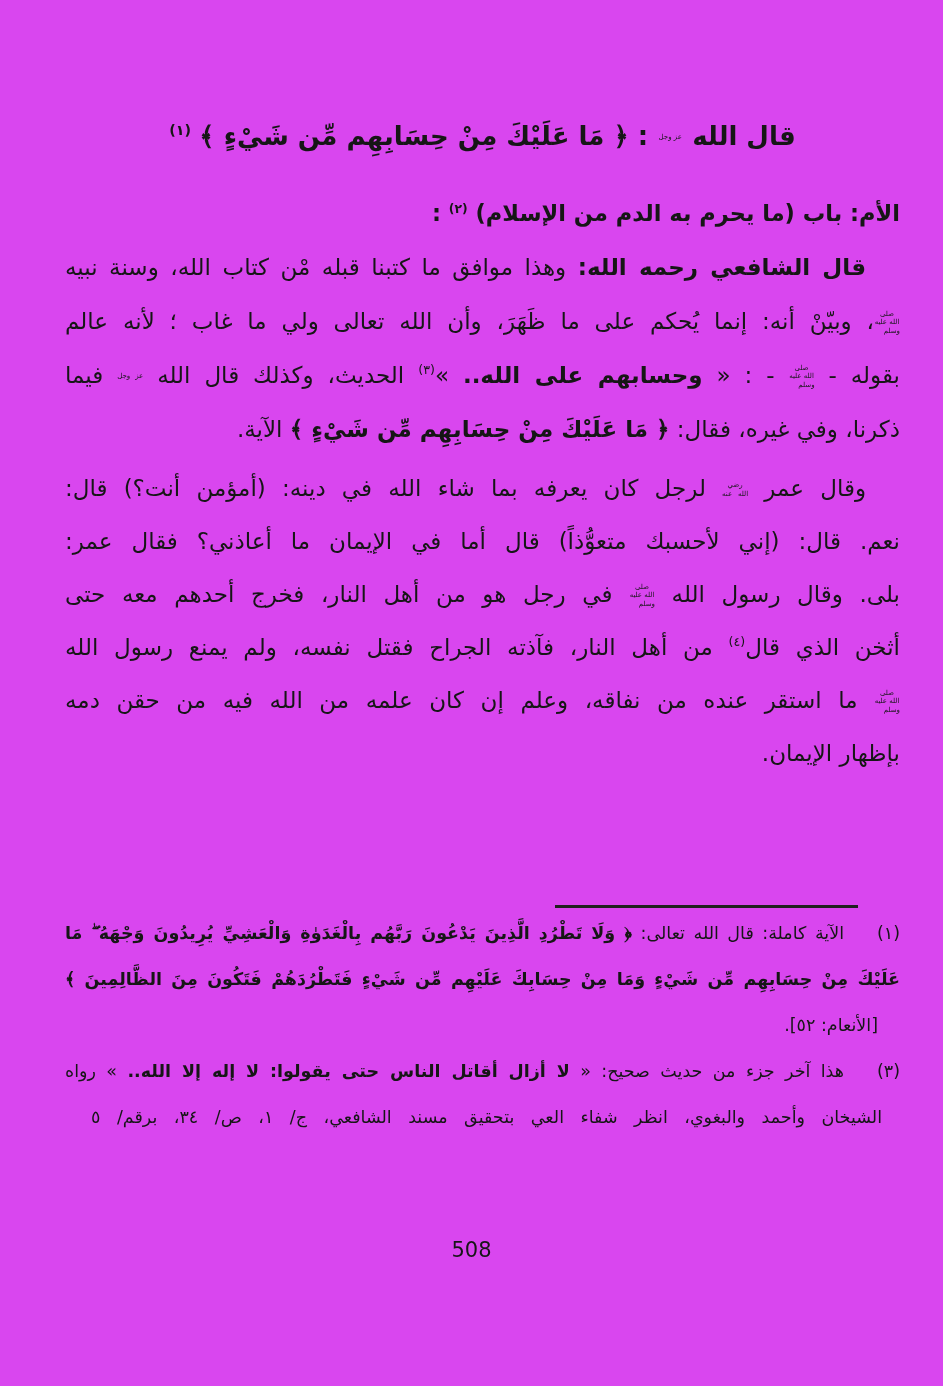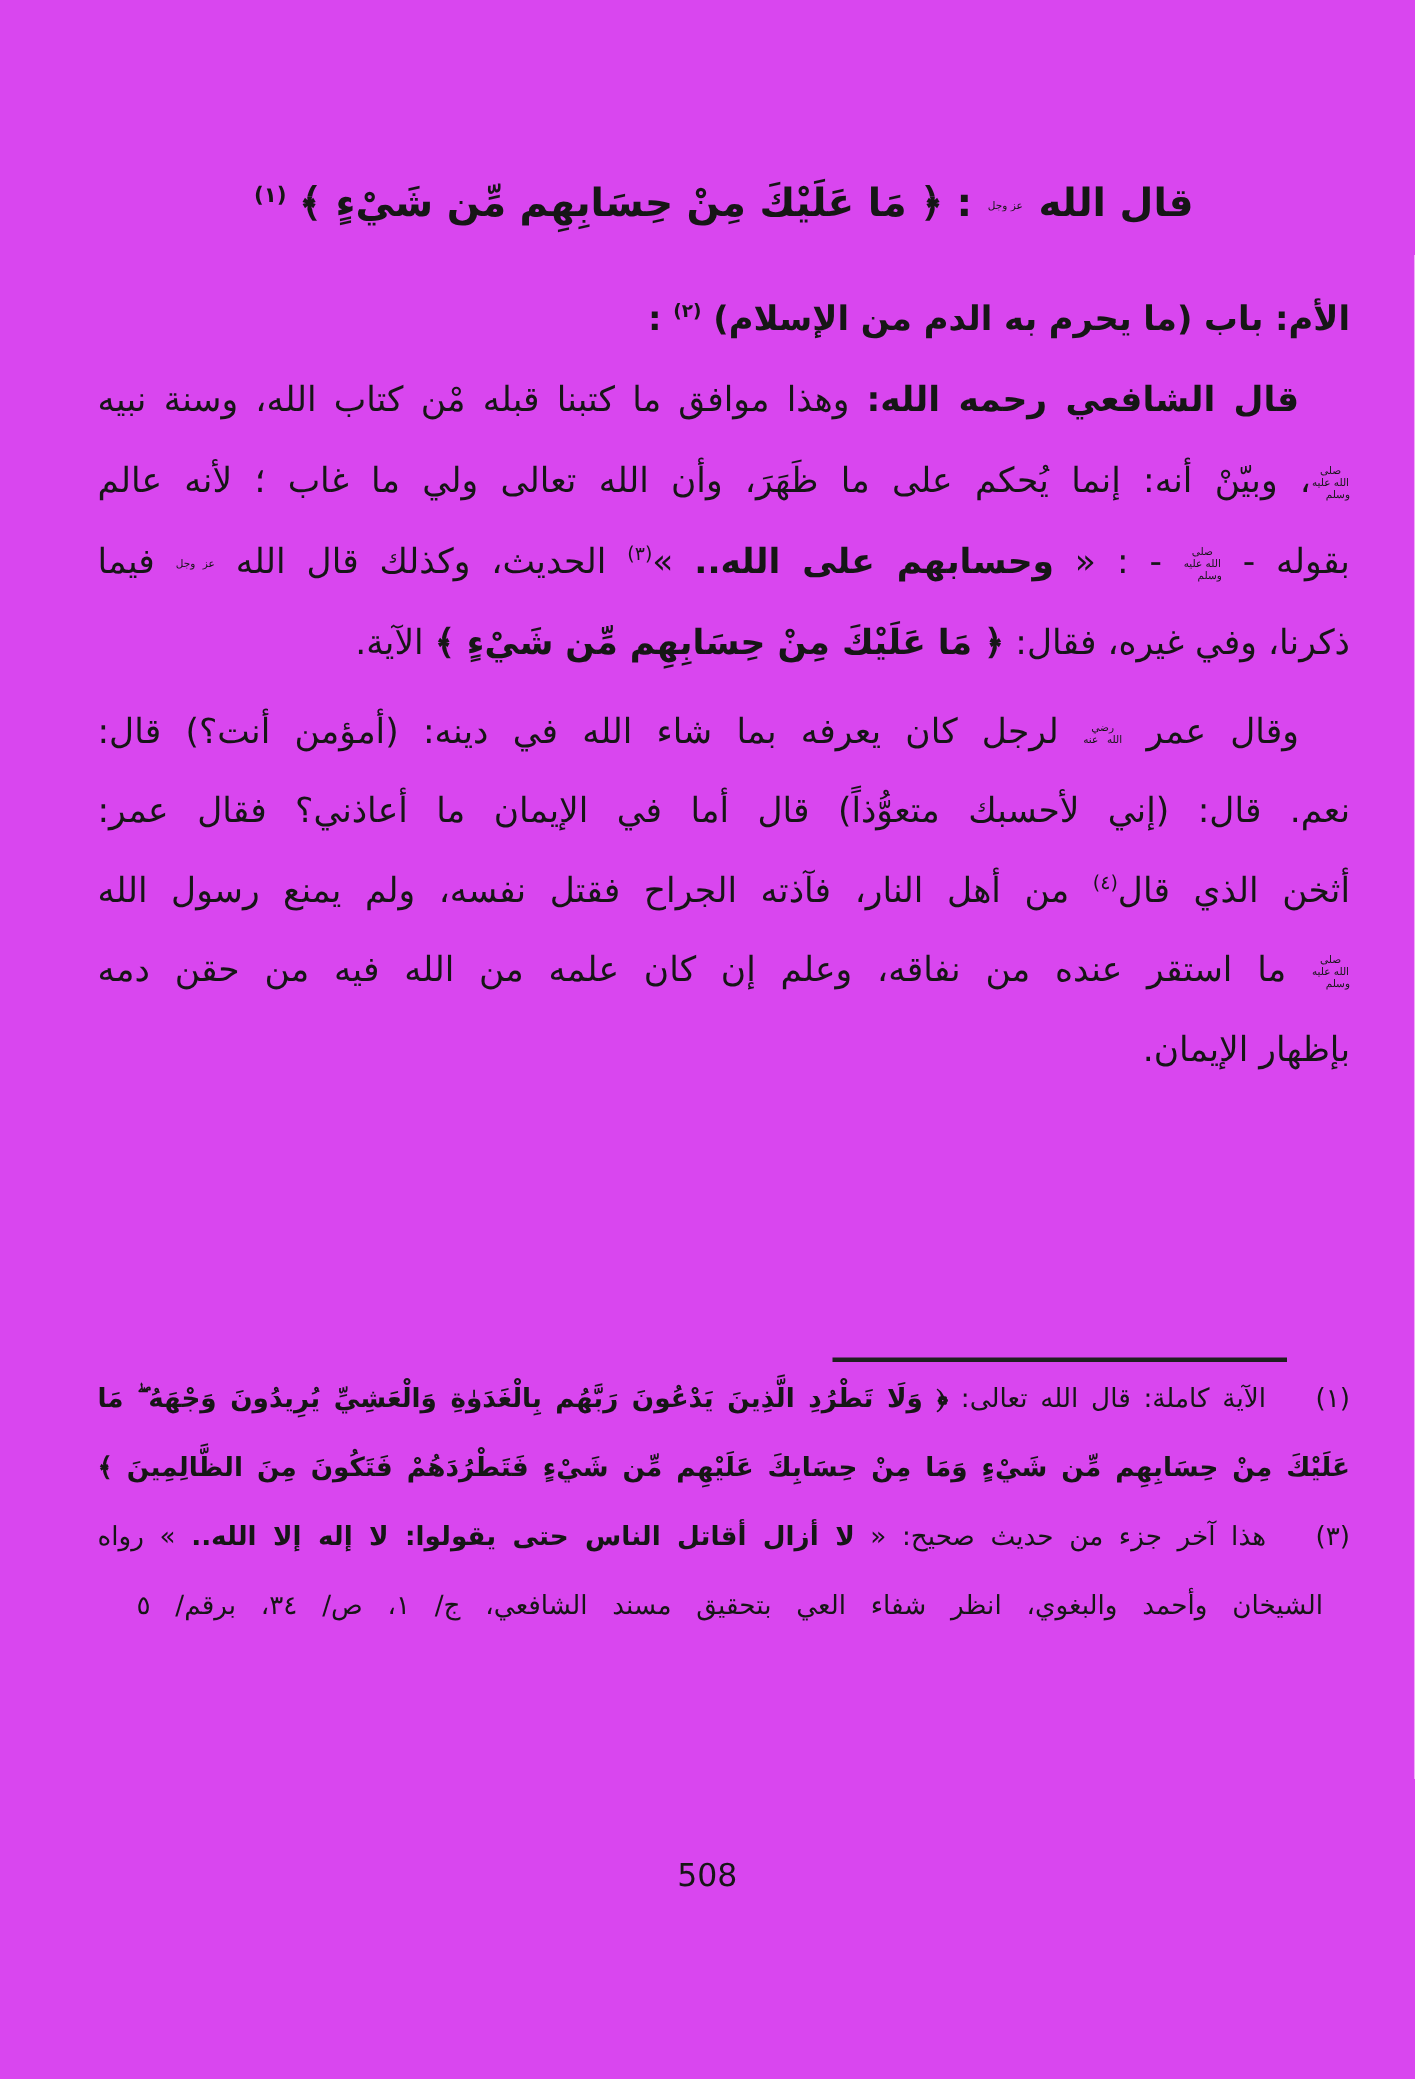--- a/index.html
+++ b/index.html
@@ -96,25 +96,27 @@
   <div class="subheading"><span class="seg-b">الأم: باب (ما يحرم به الدم من الإسلام) </span><span class="seg-sup">(٢)</span><span class="seg-b"> :</span></div>
   <div class="para p1">
       <div class="line fit j ind" style=""><span class="seg-b">قال الشافعي رحمه الله:</span><span class="seg-n"> وهذا موافق ما كتبنا قبله مْن كتاب الله، وسنة نبيه</span></div>
       <div class="line fit j" style=""><span class="seg-h">صلى الله عليه وسلم</span><span class="seg-n">، وبيّنْ أنه: إنما يُحكم على ما ظَهَرَ، وأن الله تعالى ولي ما غاب ؛ لأنه عالم</span></div>
       <div class="line fit j" style=""><span class="seg-n">بقوله - </span><span class="seg-h">صلى الله عليه وسلم</span><span class="seg-n"> - : « </span><span class="seg-b">وحسابهم على الله..</span><span class="seg-n"> »</span><span class="seg-sup">(٣)</span><span class="seg-n"> الحديث، وكذلك قال الله </span><span class="seg-h">عز وجل</span><span class="seg-n"> فيما</span></div>
       <div class="line fit" style=""><span class="seg-n">ذكرنا، وفي غيره، فقال: </span><span class="seg-q">﴿ مَا عَلَيْكَ مِنْ حِسَابِهِم مِّن شَيْءٍ ﴾</span><span class="seg-n"> الآية.</span></div>
     </div>
   <div class="para p2">
       <div class="line fit j ind" style=""><span class="seg-n">وقال عمر </span><span class="seg-h">رضي الله عنه</span><span class="seg-n"> لرجل كان يعرفه بما شاء الله في دينه: (أمؤمن أنت؟) قال:</span></div>
       <div class="line fit j" style=""><span class="seg-n">نعم. قال: (إني لأحسبك متعوُّذاً) قال أما في الإيمان ما أعاذني؟ فقال عمر:</span></div>
+      <div class="line fit j" style=""><span class="seg-n">بلى. وقال رسول الله </span><span class="seg-h">صلى الله عليه وسلم</span><span class="seg-n"> في رجل هو من أهل النار، فخرج أحدهم معه حتى</span></div>
       <div class="line fit j" style=""><span class="seg-n">أثخن الذي قال</span><span class="seg-sup">(٤)</span><span class="seg-n"> من أهل النار، فآذته الجراح فقتل نفسه، ولم يمنع رسول الله</span></div>
       <div class="line fit j" style=""><span class="seg-h">صلى الله عليه وسلم</span><span class="seg-n"> ما استقر عنده من نفاقه، وعلم إن كان علمه من الله فيه من حقن دمه</span></div>
       <div class="line fit" style=""><span class="seg-n">بإظهار الإيمان.</span></div>
     </div>
   <div class="fnrule"></div>
   <div class="footnotes">
       <div class="fline fit j" style=""><span class="fnum">(١)</span><span class="seg-n">الآية كاملة: قال الله تعالى: </span><span class="seg-q">﴿ وَلَا تَطْرُدِ الَّذِينَ يَدْعُونَ رَبَّهُم بِالْغَدَوٰةِ وَالْعَشِيِّ يُرِيدُونَ وَجْهَهُ ۖ مَا</span></div>
       <div class="fline fit j" style=""><span class="seg-q">عَلَيْكَ مِنْ حِسَابِهِم مِّن شَيْءٍ وَمَا مِنْ حِسَابِكَ عَلَيْهِم مِّن شَيْءٍ فَتَطْرُدَهُمْ فَتَكُونَ مِنَ الظَّالِمِينَ ﴾</span></div>
+      <div class="fline fit ref" style=""><span class="seg-n">[الأنعام: ٥٢].</span></div>
       <div class="fline fit j" style=""><span class="fnum">(٣)</span><span class="seg-n">هذا آخر جزء من حديث صحيح: « </span><span class="seg-b">لا أزال أقاتل الناس حتى يقولوا: لا إله إلا الله..</span><span class="seg-n"> » رواه</span></div>
       <div class="fline fit j ind2" style=""><span class="seg-n">الشيخان وأحمد والبغوي، انظر شفاء العي بتحقيق مسند الشافعي، ج/ ١، ص/ ٣٤، برقم/ ٥</span></div>
     </div>
   <div class="pagenum">508</div>
 </div>
 
 </body></html>

